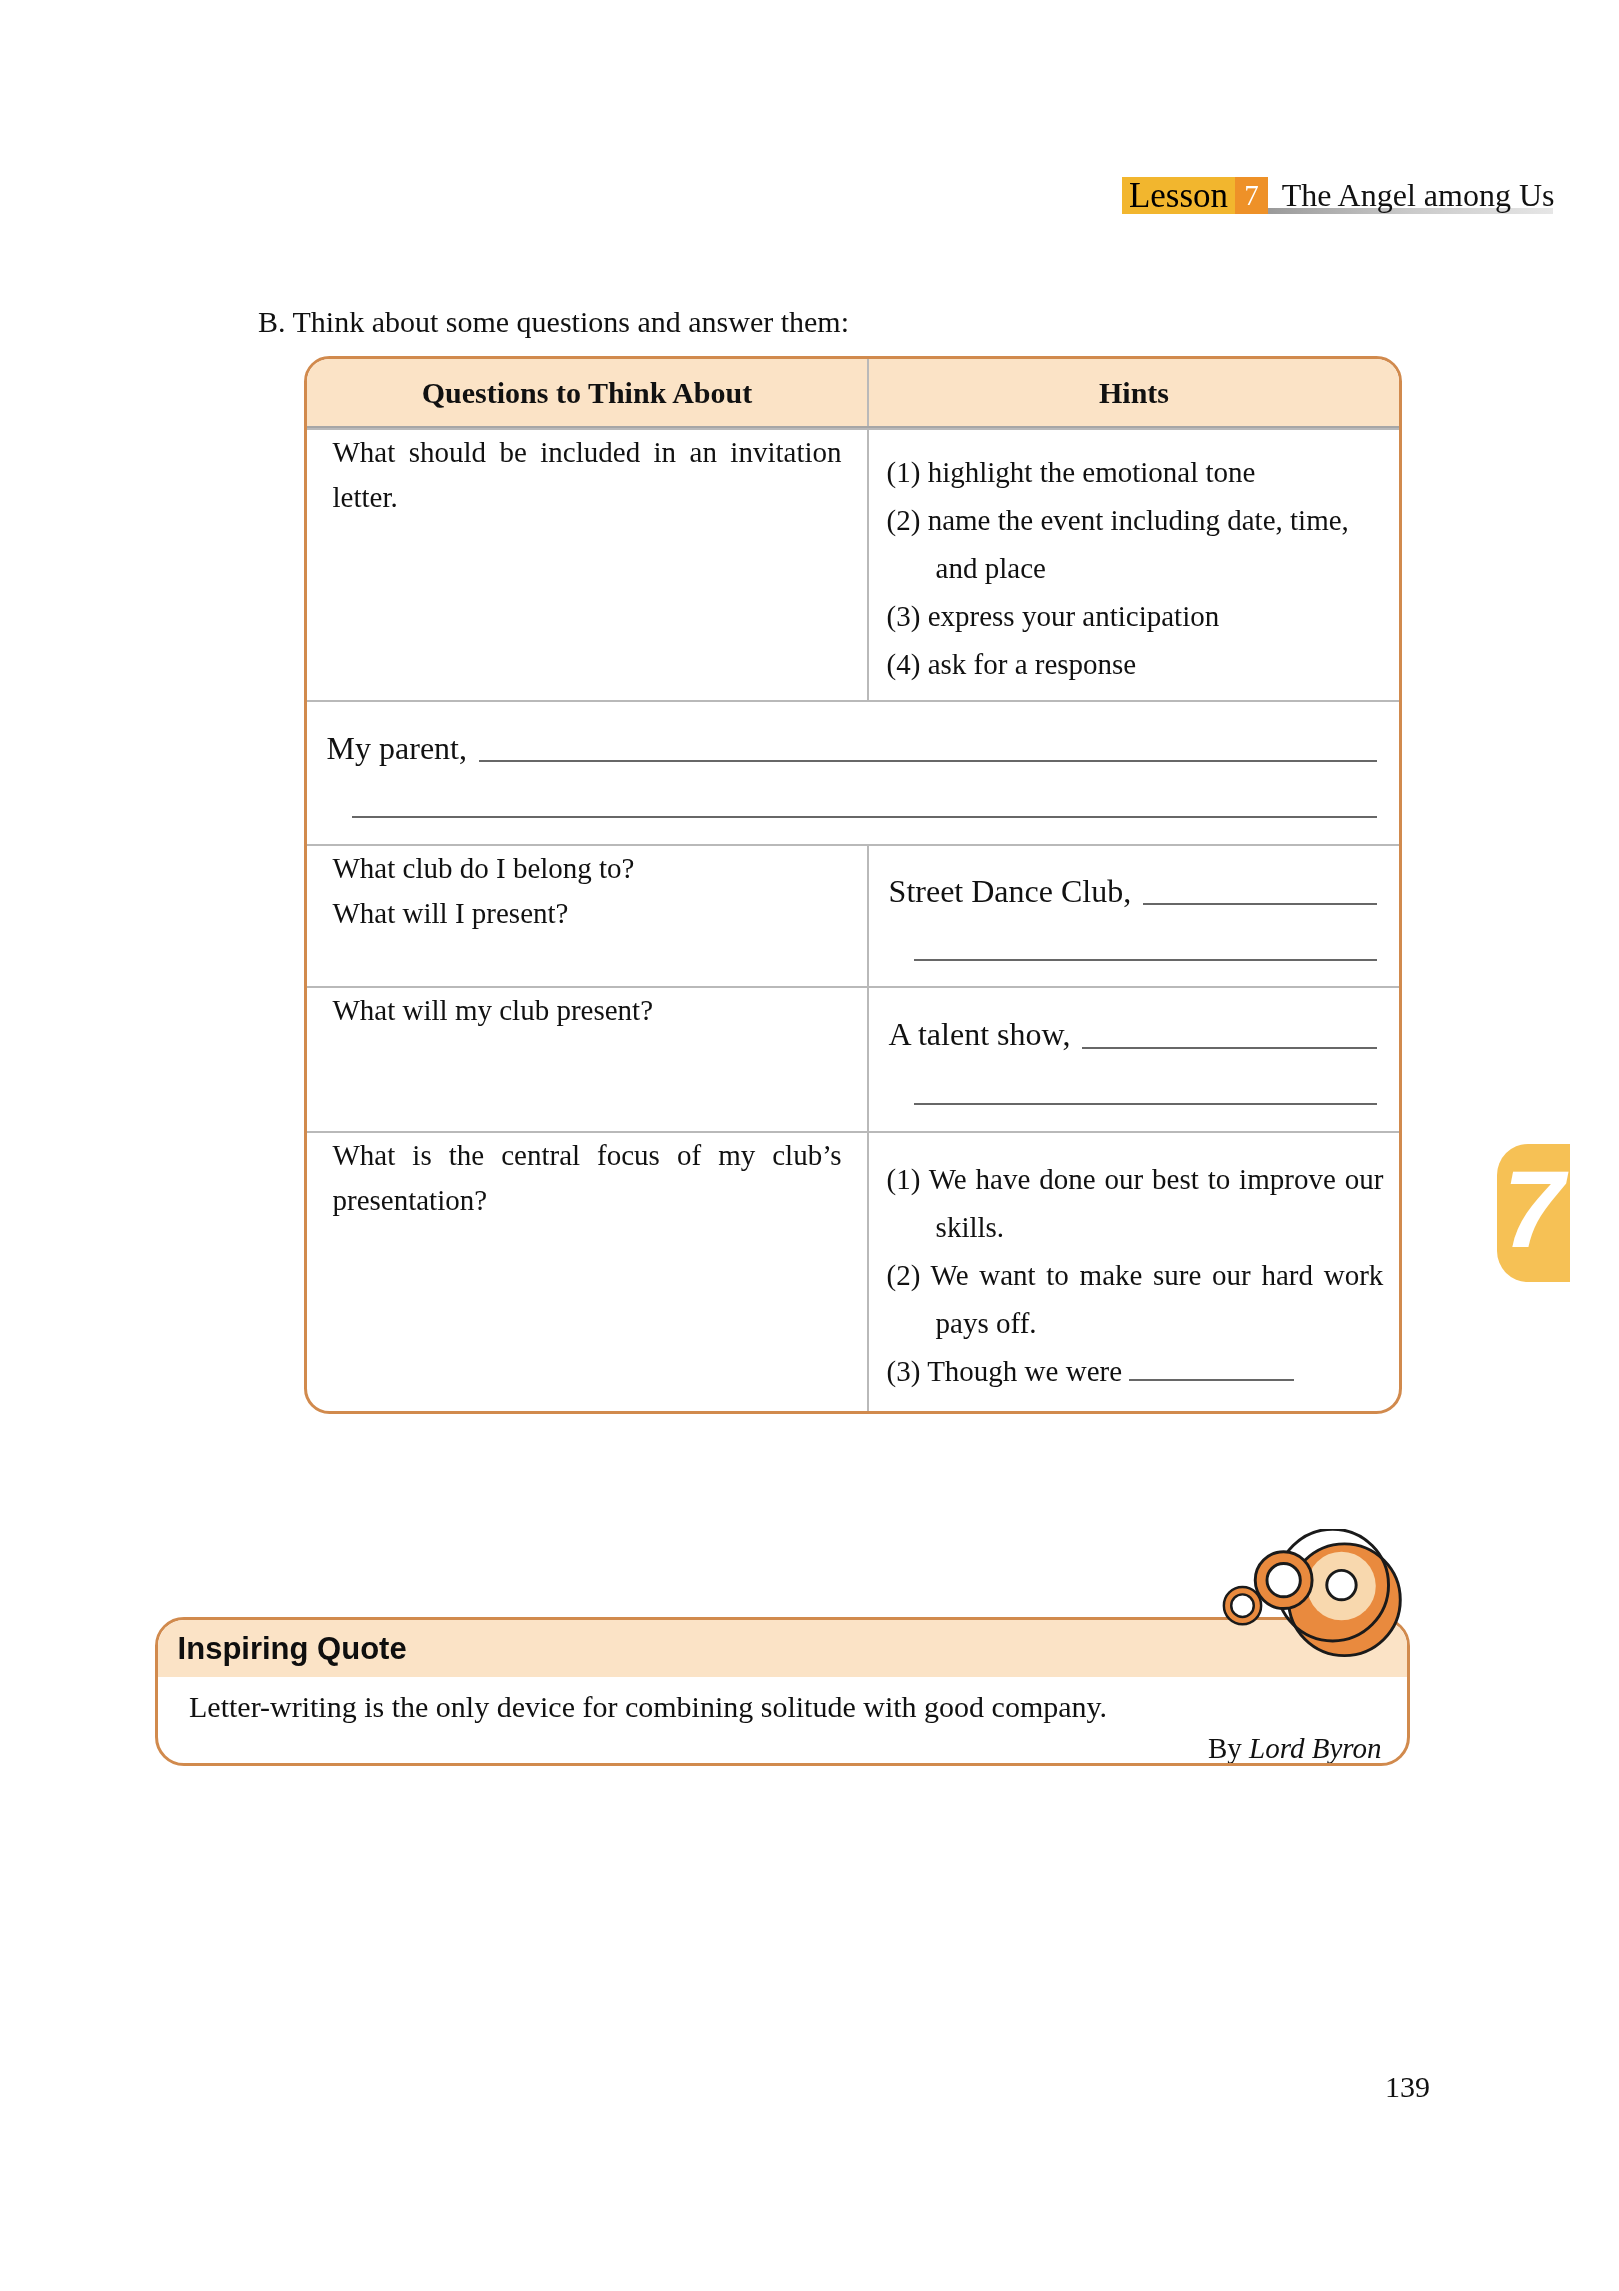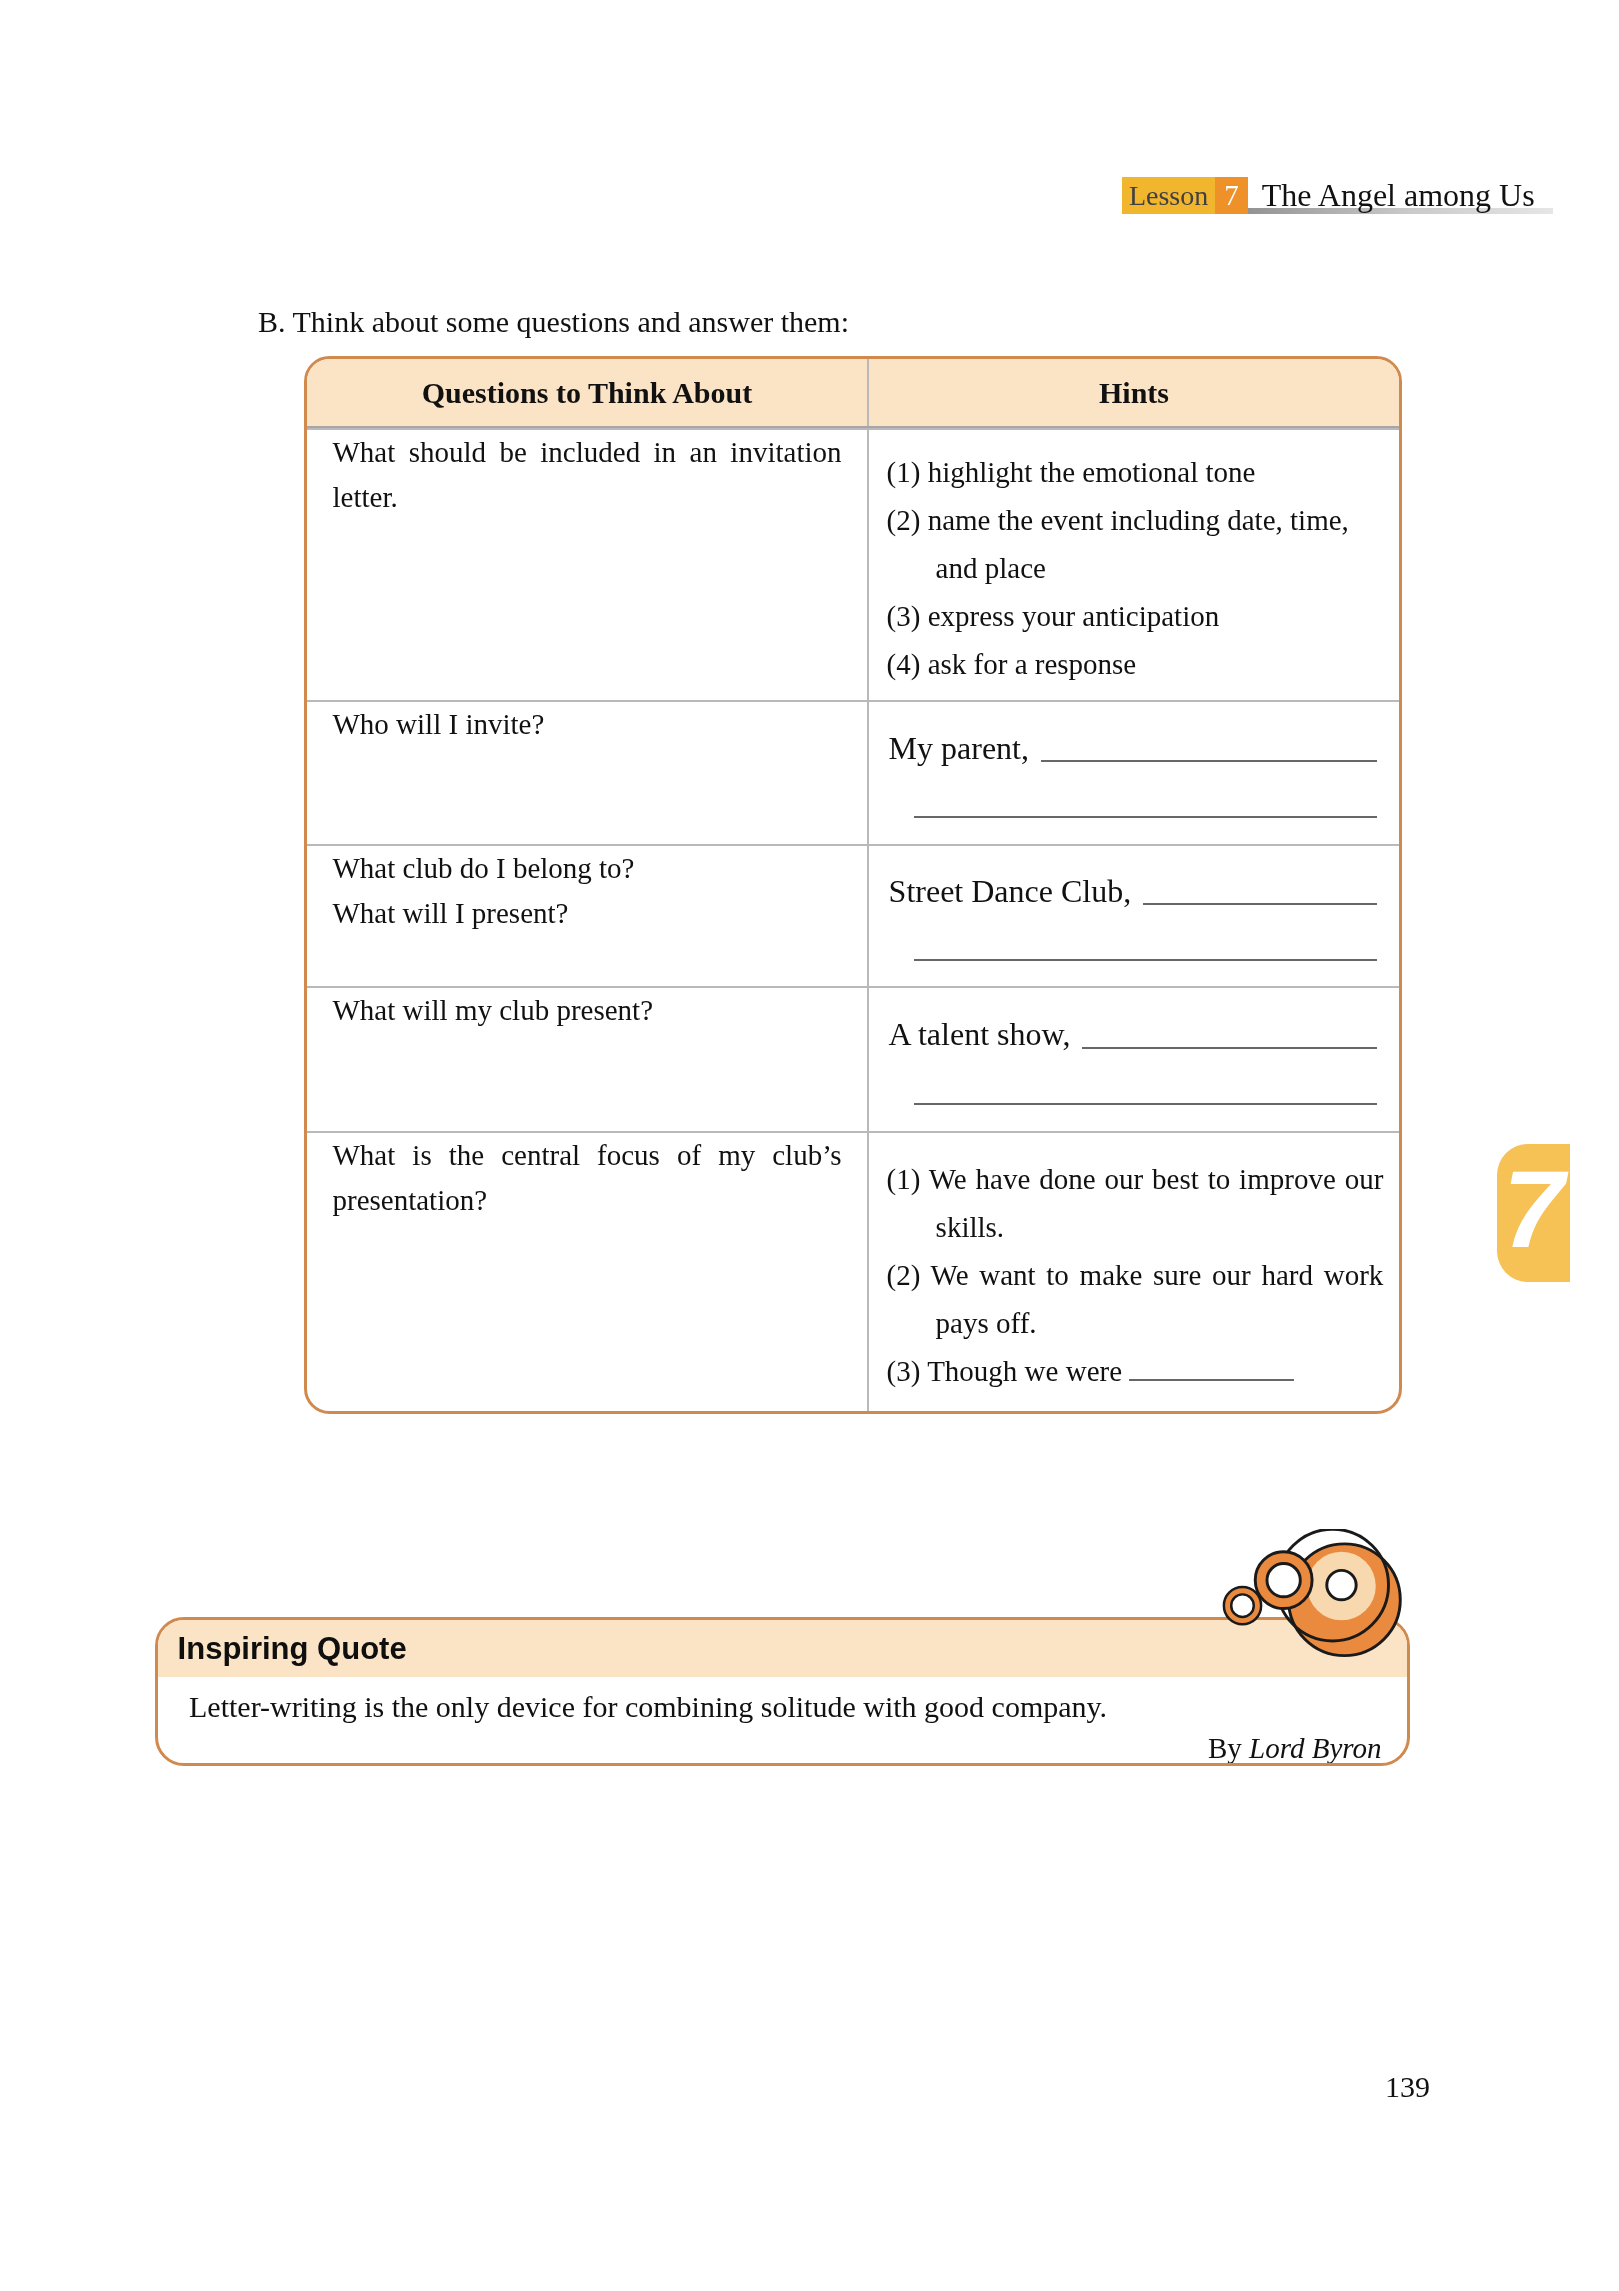--- a/index.html
+++ b/index.html
@@ -6,21 +6,21 @@
   .page{position:relative;width:1619px;height:2292px;background:#ffffff;
         font-family:"Liberation Serif", serif;color:#111;overflow:hidden;}
 
   
   .lesson-rule{position:absolute;left:1228px;top:208px;width:325px;height:5.9px;
 formation    background:linear-gradient(to right,#8c8c8c,#c9c9c9 55%,#e6e6e6);z-index:1;}
   .lesson-rule{background:linear-gradient(to right,#8c8c8c,#c9c9c9 55%,#e6e6e6);}
   .lesson-header{position:absolute;left:1122px;top:177px;height:37px;display:flex;
         align-items:center;z-index:2;}
   .lesson-label{background:#f2b62e;height:37px;display:flex;align-items:center;
-        padding:0 6.9px;font-size:28px;color:#404040;}
+        padding:0 6.9px;font-size:35px;color:#000000;}
   .lesson-num{background:#ee9128;height:37px;width:33px;display:flex;align-items:center;
         justify-content:center;color:#fff;font-size:29px;}
   .lesson-title{margin-left:13.7px;font-size:32px;color:#111;white-space:nowrap;}
 
   
   .section-heading{position:absolute;left:258px;top:305px;font-size:30px;color:#111;}
 
   
   .qa-table{position:absolute;left:304px;top:356px;width:1098px;height:1058px;
         box-sizing:border-box;border:3.9px solid #d18a4d;border-radius:25.5px;
@@ -120,23 +120,20 @@
           </p>
           <p class="hint-item">
             <span>(4)</span>
             <span>ask for a response</span>
           </p>
         </div>
       </div>
     </div>
 
     <div class="trow row-2">
-      <div class="qcell">
-        <div>Who will I invite?</div>
-      </div>
       <div class="hcell answer-cell">
         <div class="answer-line">
           <span class="answer-text">My parent,</span>
           <span class="fill-blank"></span>
         </div>
         <div class="solo-blank"></div>
       </div>
     </div>
 
     <div class="trow row-3">

